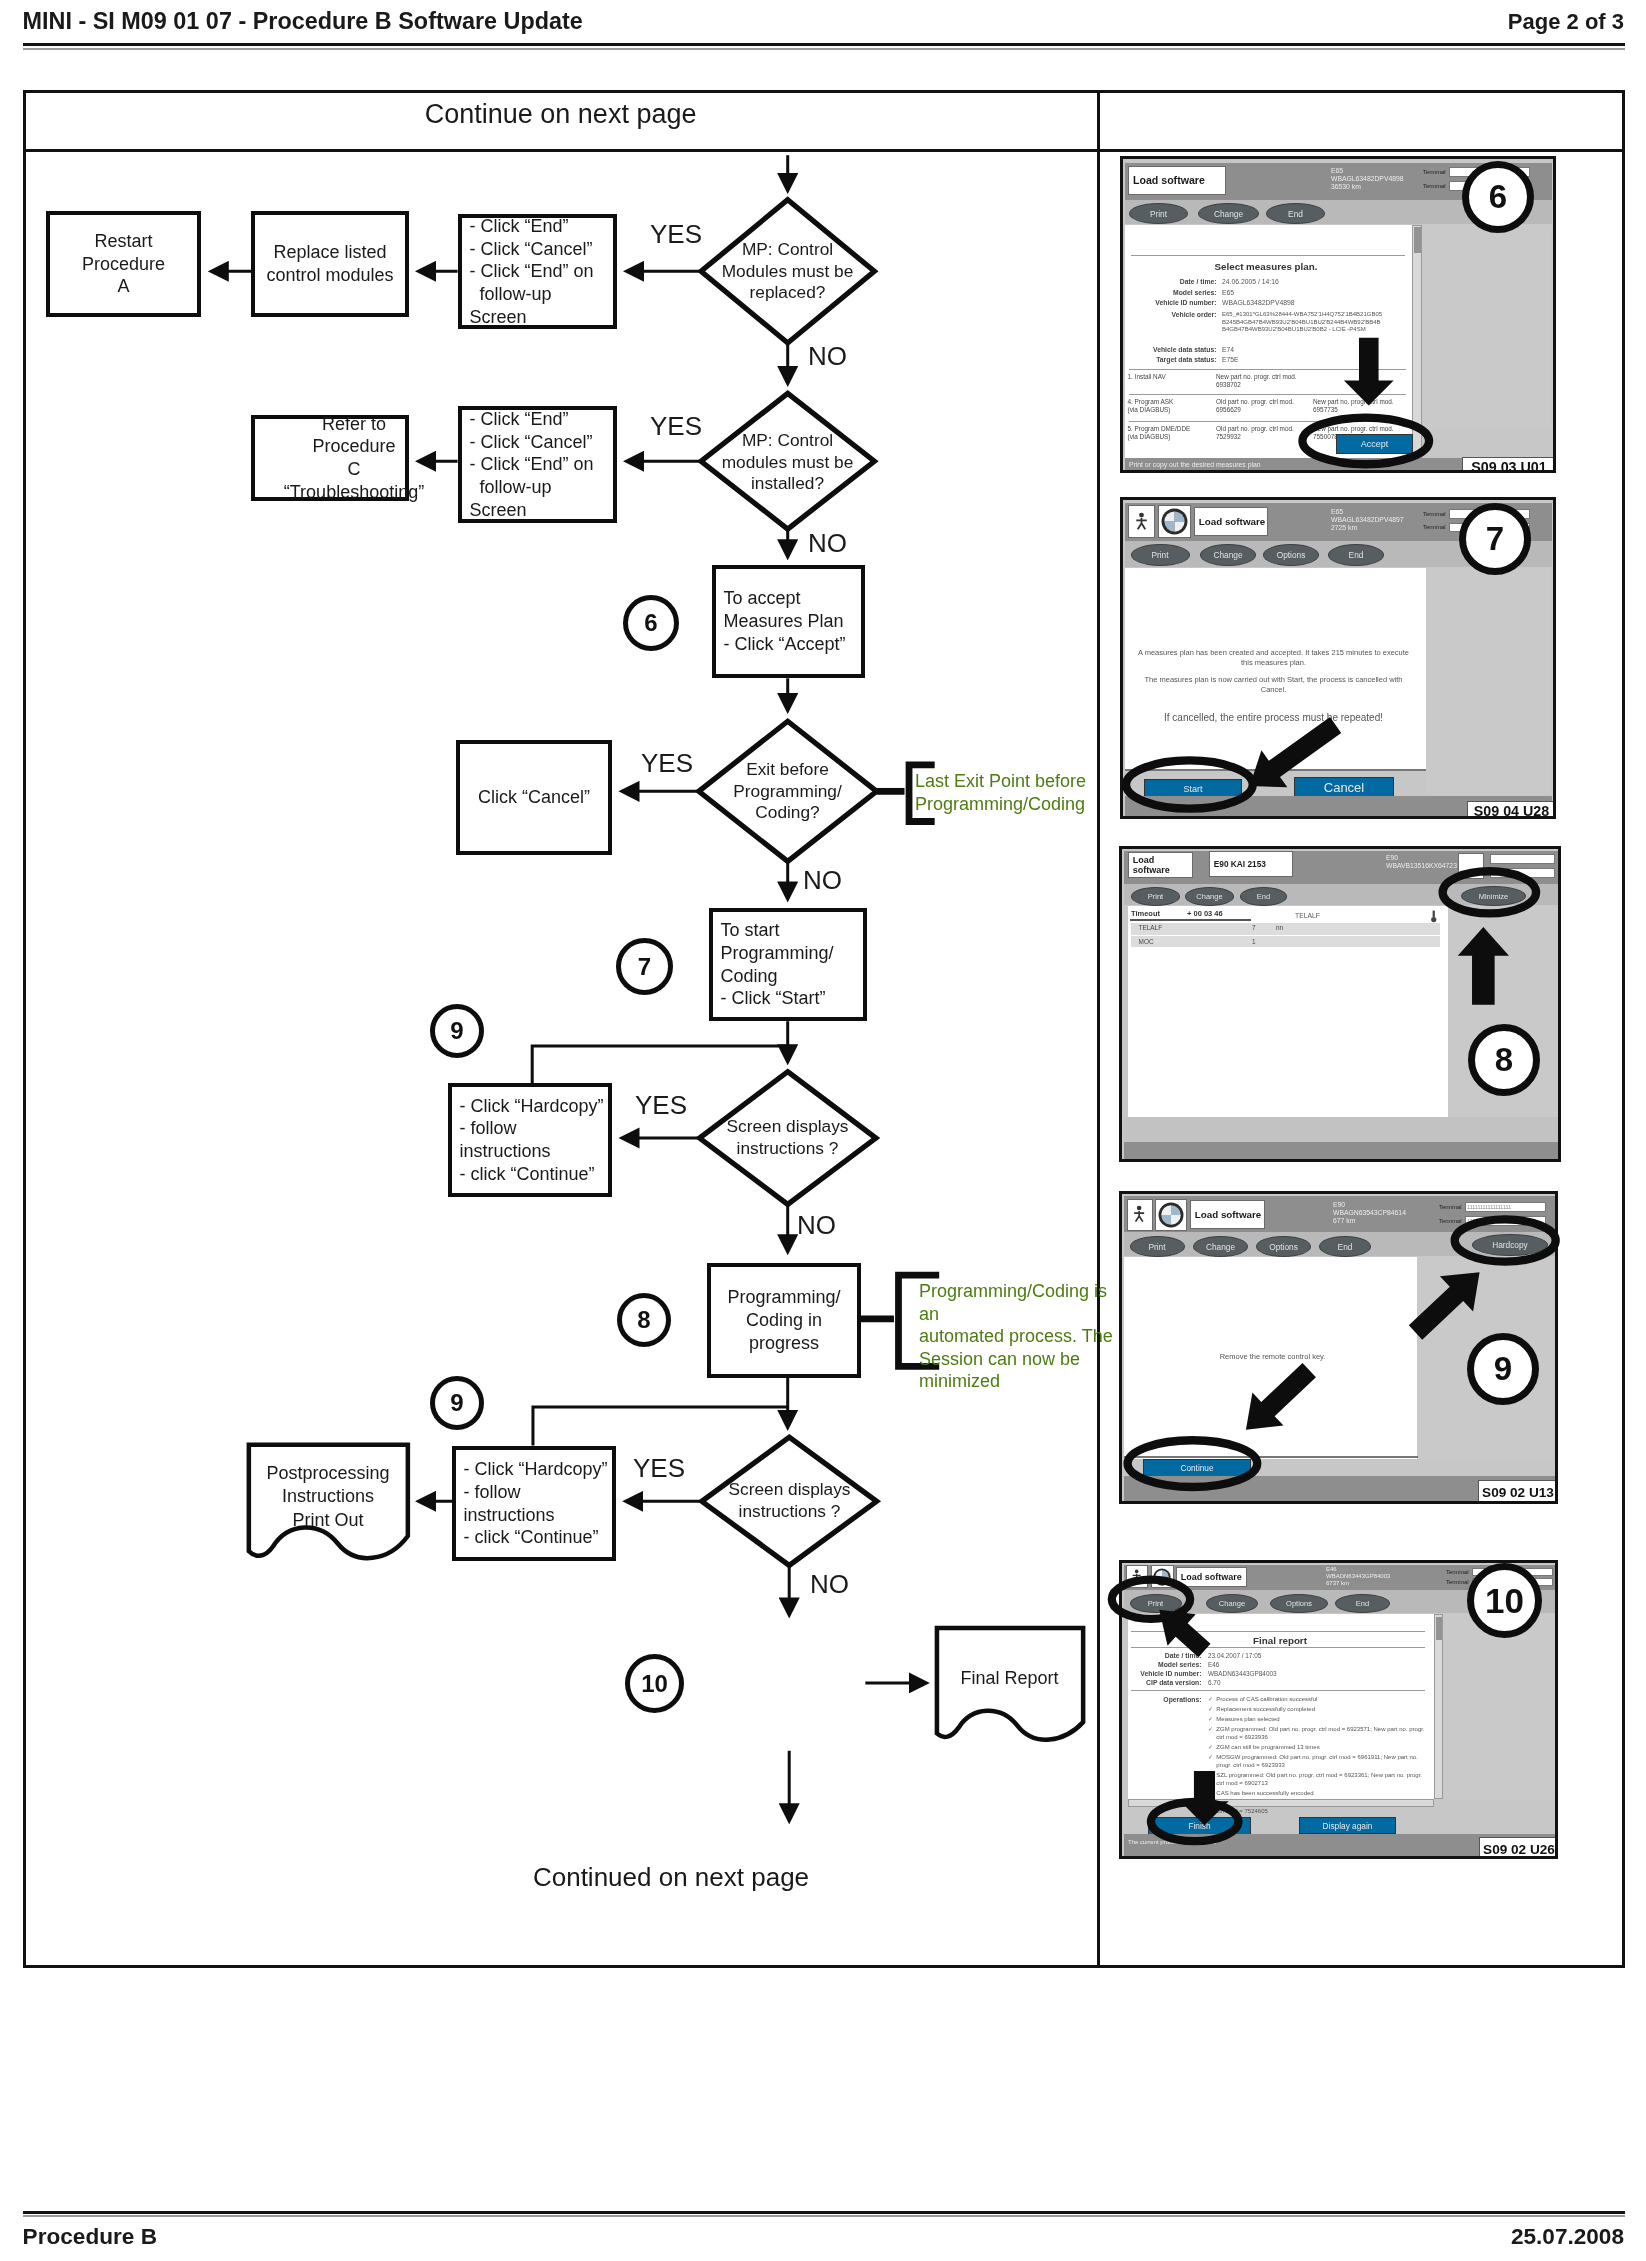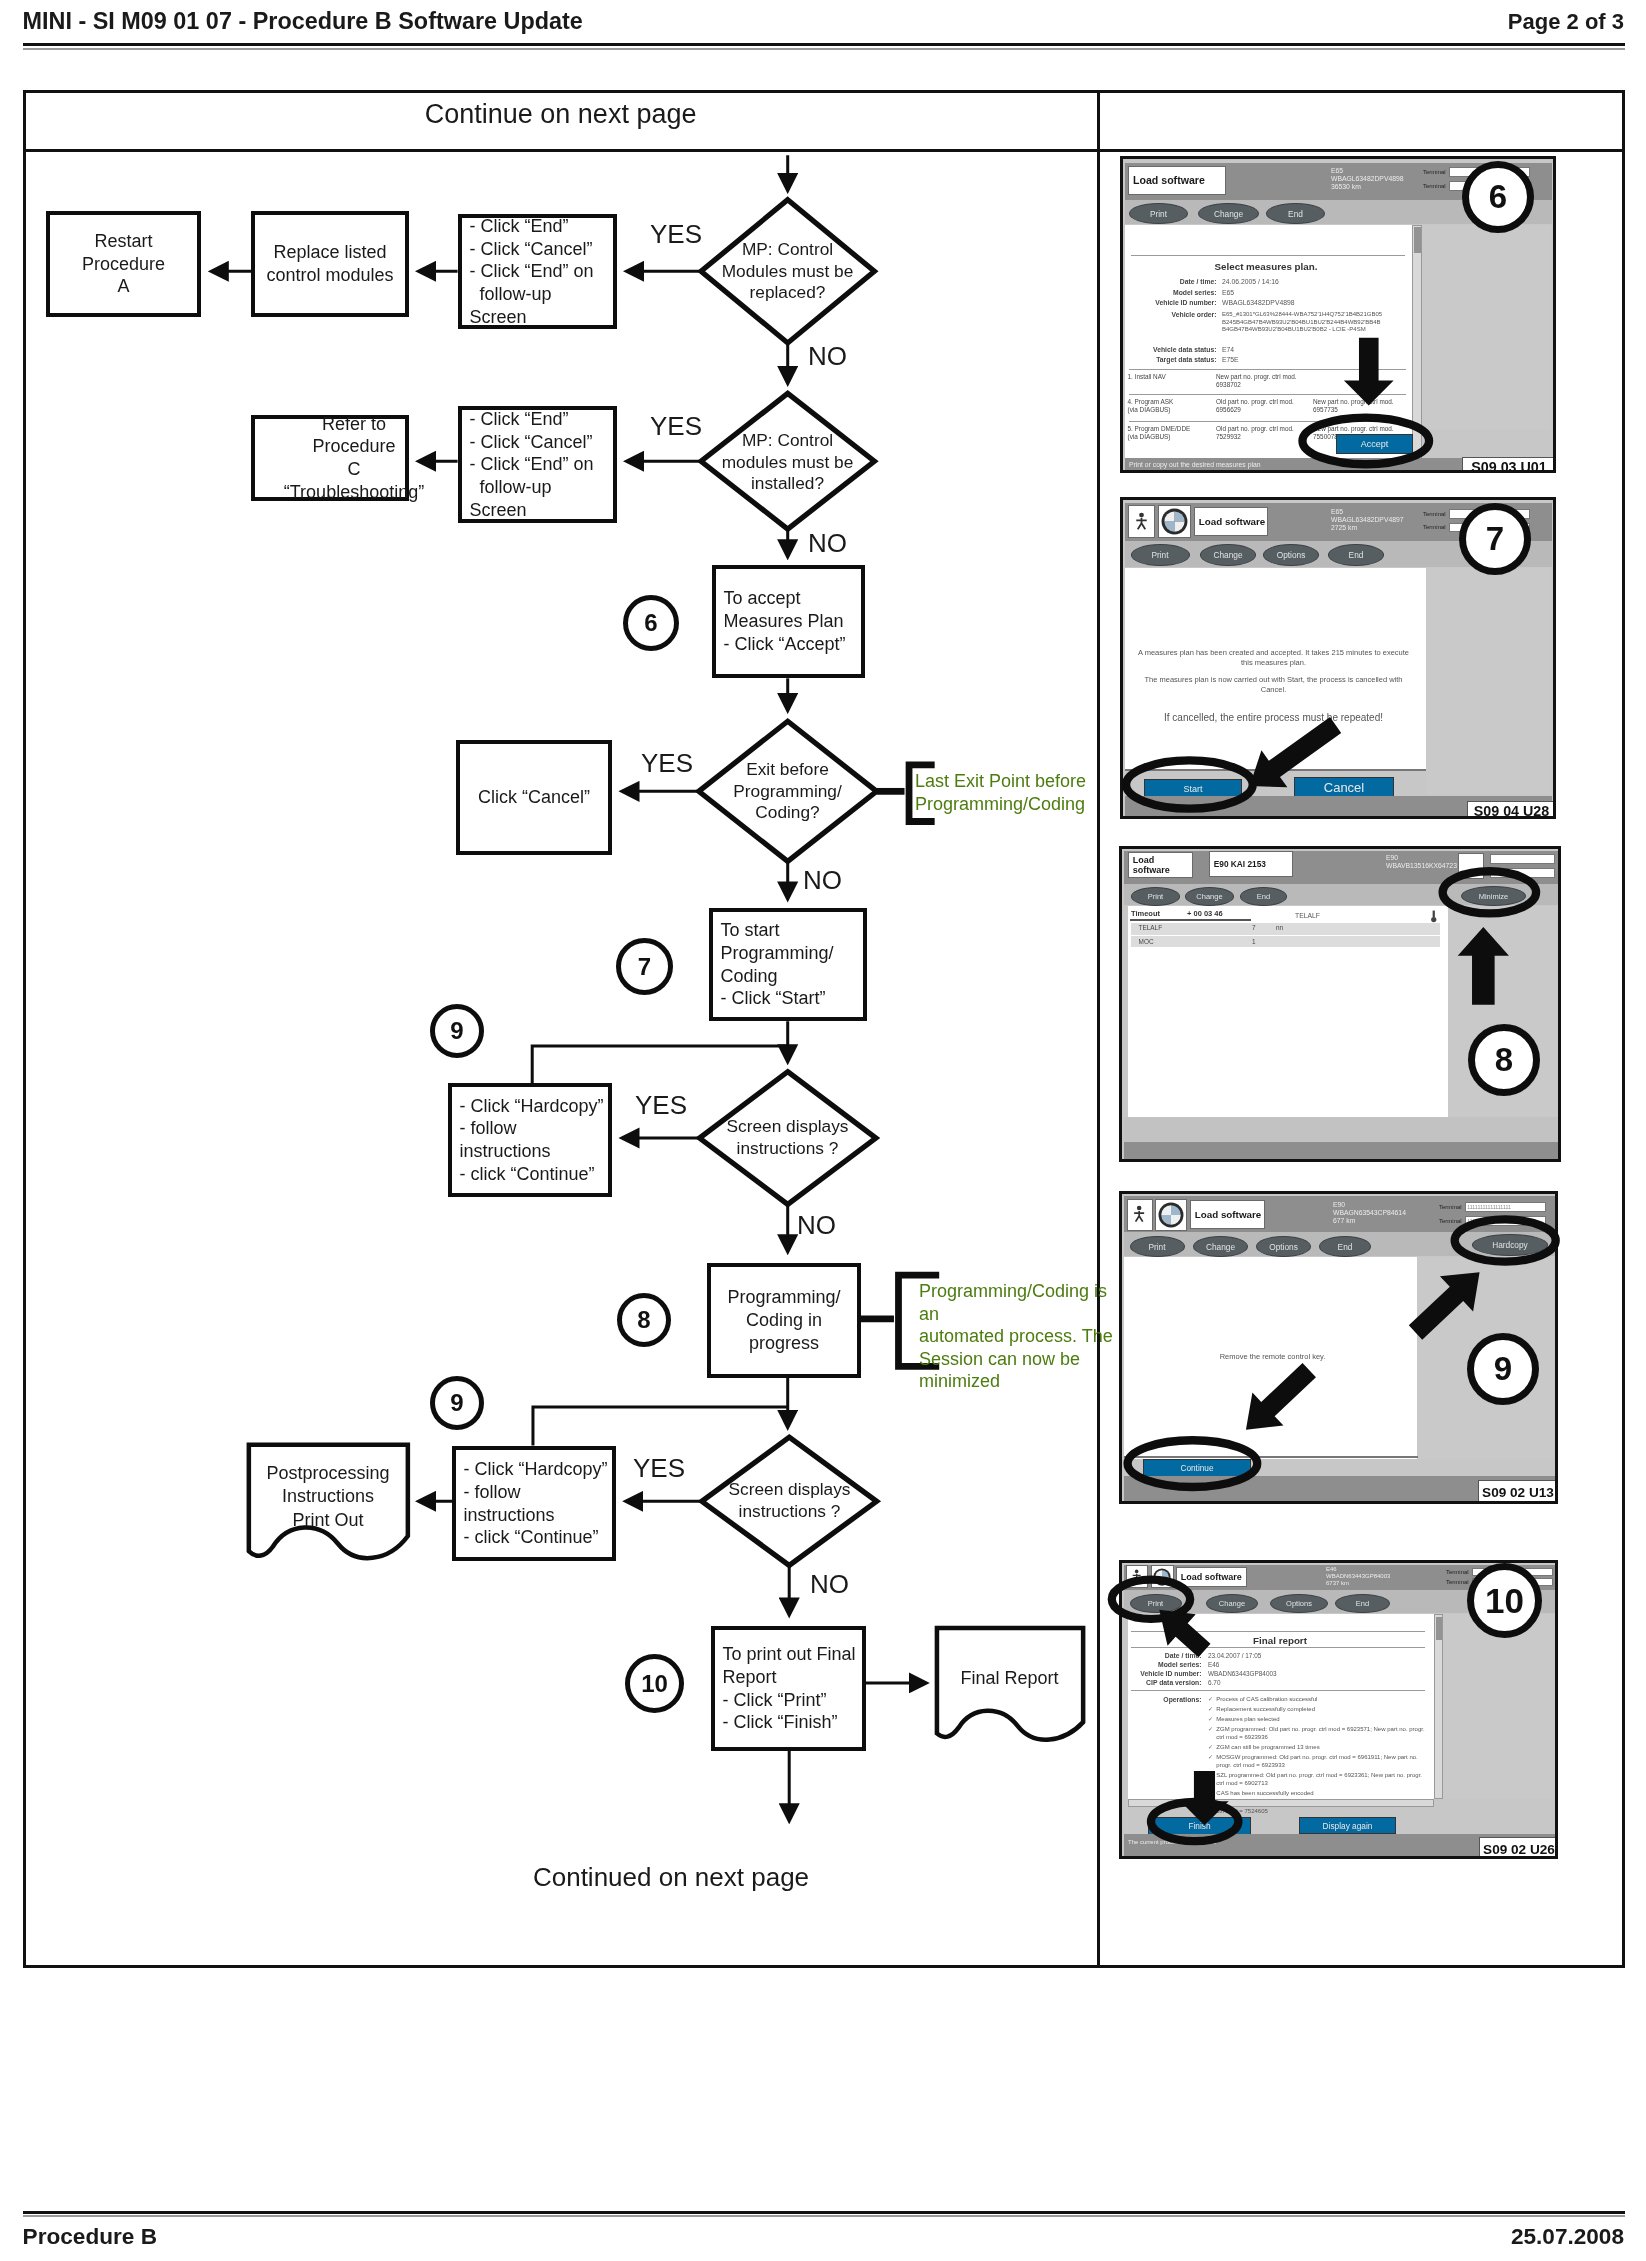--- a/index.html
+++ b/index.html
@@ -192,24 +192,20 @@
 Instructions
 Print Out</div>
   <div class="fbox l" style="left:452px;top:1446px;width:164px;height:115px;">- Click “Hardcopy”
 - follow instructions
 - click “Continue”</div>
   <div class="dlab" style="left:699px;top:1479px;width:181px;">Screen displays
 instructions ?</div>
   <div class="yn" style="left:633px;top:1453px;">YES</div>
   <div class="yn" style="left:810px;top:1569px;">NO</div>
 
-  <div class="fbox l" style="left:711px;top:1626px;width:155px;height:125px;">To print out Final
-Report
-- Click “Print”
-- Click “Finish”</div>
   <div class="refc" style="left:625px;top:1654px;width:59px;height:59px;">10</div>
   <div class="doclab" style="left:944px;top:1667px;width:131px;">Final Report</div>
 
   <div class="abs" style="left:294px;top:1862px;width:754px;text-align:center;font-size:26px;font-weight:400;z-index:2;">Continued on next page</div>
 
   <div class="shot" style="left:1120px;top:156px;width:436px;height:317px;">
     <div class="sh" style="left:1.5px;top:3.8px;width:427px;height:38px;"></div>
     <div class="wbox" style="left:4.5px;top:6.8px;width:98px;height:29px;padding-left:4.5px;font-size:10.6px;font-weight:700;">Load software</div>
     <div class="tiny" style="left:208px;top:7.5px;width:113px;">E65
 WBAGL63482DPV4898

